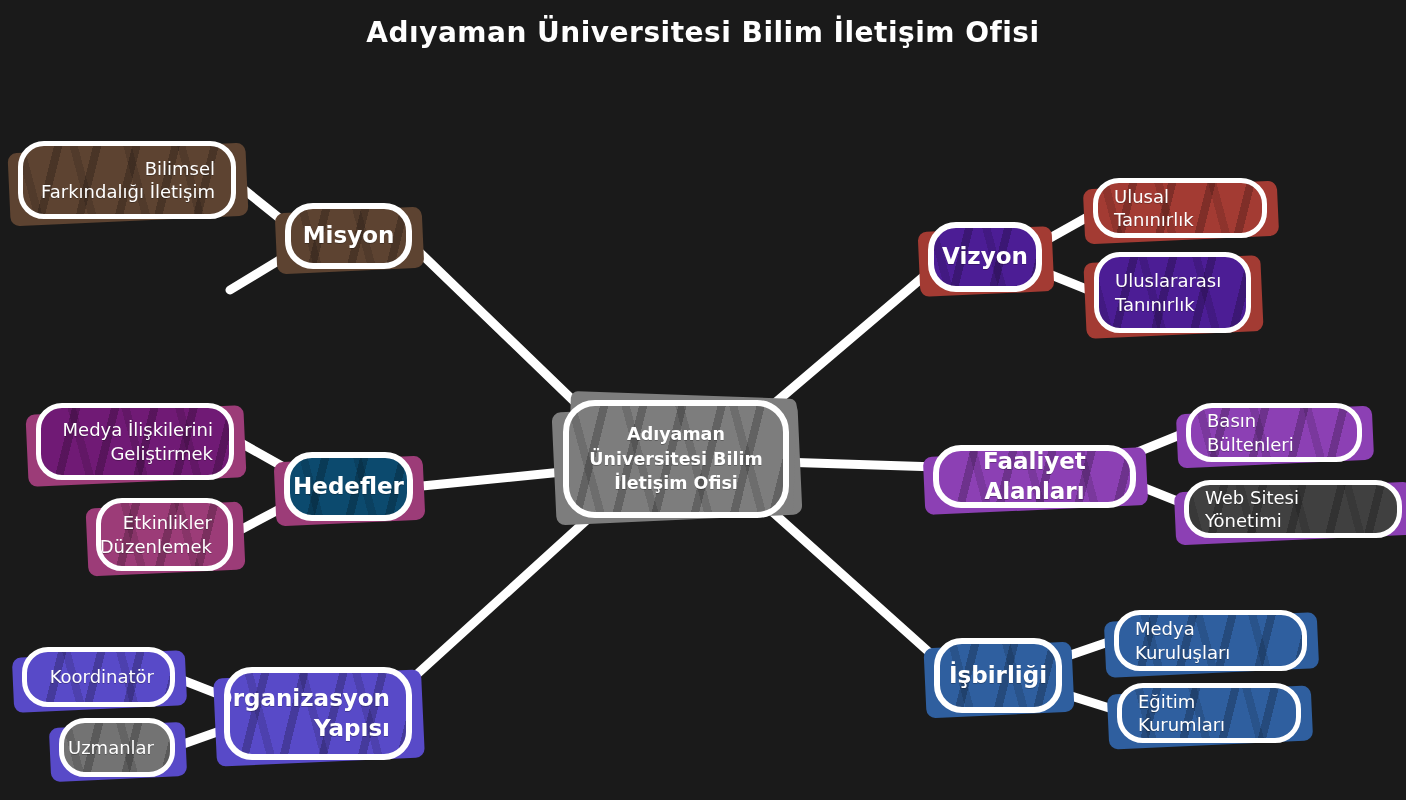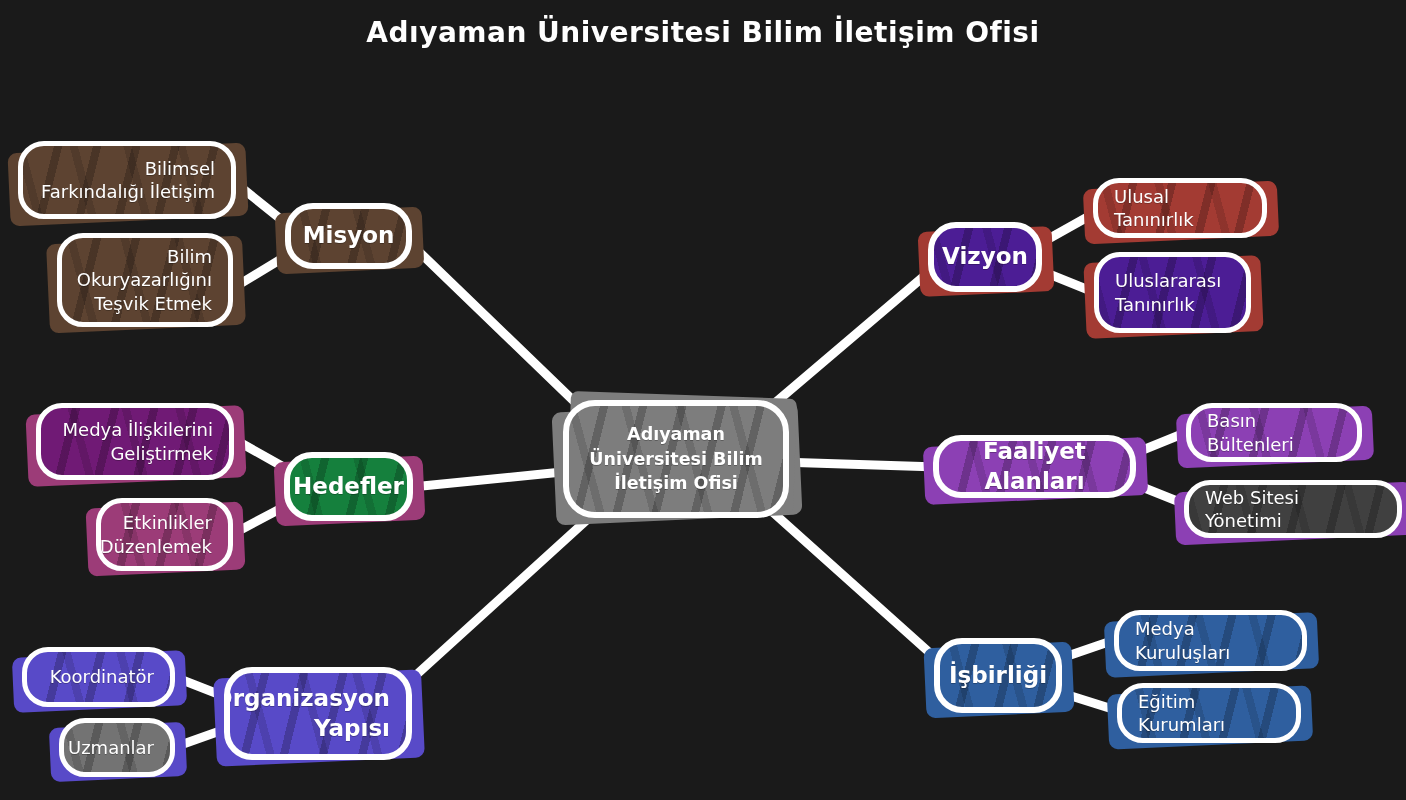--- a/index.html
+++ b/index.html
@@ -137,30 +137,24 @@
     <div class="box center-text" style="background-color: rgb(93, 67, 49);">
       <span class="label">Misyon</span>
     </div>
   </div>
   <div class="node child" style="left:18px; top:141px; width:218px; height:78px;">
     <div class="paint" style="background-color: rgb(93, 67, 49);"></div>
     <div class="box right-text" style="background-color: rgb(93, 67, 49);">
       <span class="label">Bilimsel Farkındalığı İletişim</span>
     </div>
   </div>
-  <div class="node child" style="left:57px; top:233px; width:176px; height:94px;">
-    <div class="paint" style="background-color: rgb(93, 67, 49);"></div>
-    <div class="box right-text" style="background-color: rgb(93, 67, 49);">
-      <span class="label">Bilim Okuryazarlığını Teşvik Etmek</span>
-    </div>
-  </div>
 
   <div class="node branch" style="left:284px; top:452px; width:129px; height:69px;">
     <div class="paint" style="background-color: rgb(156, 60, 120);"></div>
-    <div class="box center-text" style="background-color: #15803d;">
+    <div class="box center-text" style="background-color: #0c4a6e;">
       <span class="label">Hedefler</span>
     </div>
   </div>
   <div class="node child" style="left:36px; top:403px; width:198px; height:77px;">
     <div class="paint" style="background-color: rgb(156, 60, 120);"></div>
     <div class="box right-text" style="background-color: #701a75; justify-content: flex-end;">
       <span class="label">Medya İlişkilerini Geliştirmek</span>
     </div>
   </div>
   <div class="node child" style="left:96px; top:498px; width:137px; height:73px;">
@@ -201,21 +195,21 @@
       <span class="label">Ulusal Tanınırlık</span>
     </div>
   </div>
   <div class="node child" style="left:1094px; top:252px; width:157px; height:81px;">
     <div class="paint" style="background-color: rgb(163, 59, 51);"></div>
     <div class="box left-text" style="background-color: #4c1d95;">
       <span class="label">Uluslararası Tanınırlık</span>
     </div>
   </div>
 
-  <div class="node branch" style="left:933px; top:435px; width:203px; height:63px;">
+  <div class="node branch" style="left:933px; top:445px; width:203px; height:63px;">
     <div class="paint" style="background-color: rgb(140, 64, 180);"></div>
     <div class="box center-text" style="background-color: rgb(140, 64, 180);">
       <span class="label">Faaliyet Alanları</span>
     </div>
   </div>
   <div class="node child" style="left:1186px; top:403px; width:176px; height:59px;">
     <div class="paint" style="background-color: rgb(140, 64, 180);"></div>
     <div class="box left-text" style="background-color: rgb(140, 64, 180);">
       <span class="label">Basın Bültenleri</span>
     </div>

